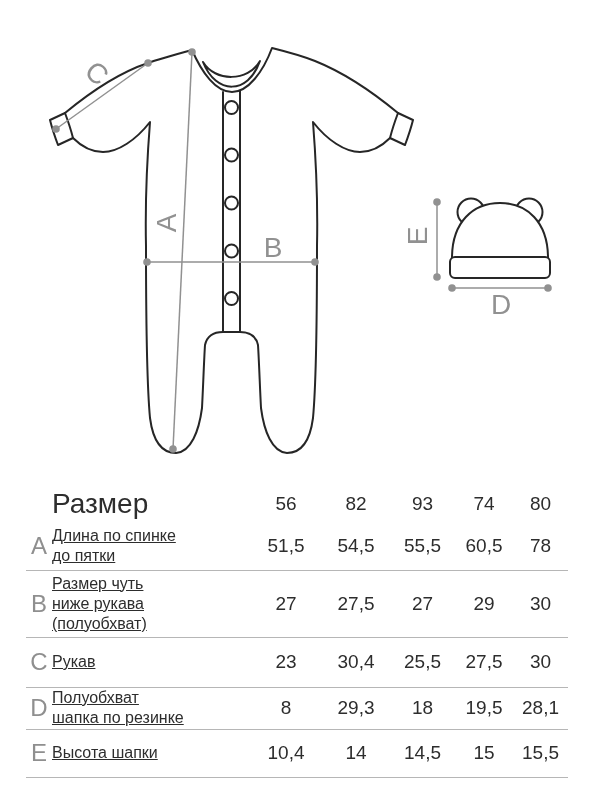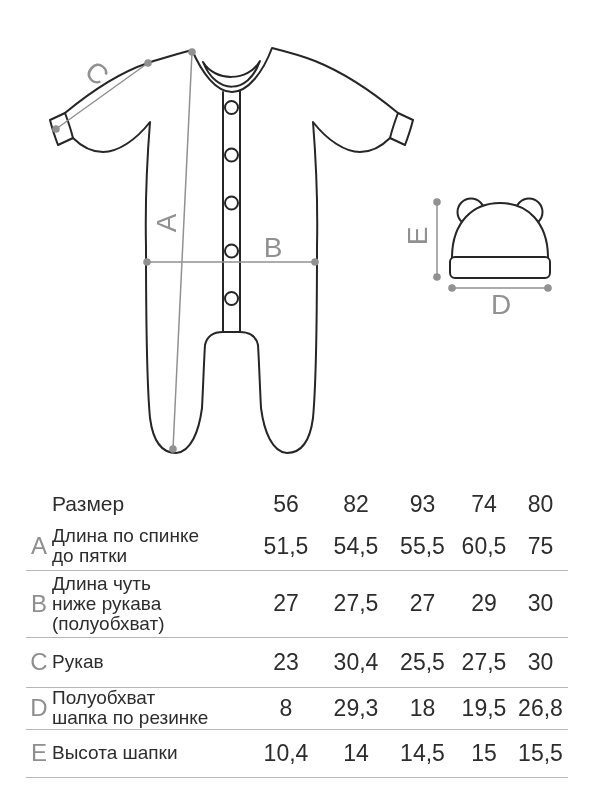--- a/index.html
+++ b/index.html
@@ -18,24 +18,24 @@
   }
   table.size-table td { padding:0; vertical-align:middle; }
   tr.r-hdr  { height:38px; }
   tr.r-a    { height:47px; }
   tr.r-b    { height:67px; }
   tr.r-c    { height:50px; }
   tr.r-d    { height:42px; }
   tr.r-e    { height:48px; }
   tr.data-row td { border-bottom:1px solid #b6b6b6; }
   td.ltr { color:#8f8f8f; font-size:24px; text-align:center; }
-  td.lbl { font-size:19px; line-height:20px; padding-left:9px; }
+  td.lbl { font-size:16px; line-height:20px; padding-left:9px;text-decoration:underline; }
   td.lbl .ln { white-space:nowrap; }
-  td.val { font-size:23px; text-align:center; white-space:nowrap; }
-  td.hdr-lbl { font-size:21px; padding-left:9px;margin-left:39px; }
+  td.val { font-size:19px; text-align:center; white-space:nowrap; }
+  td.hdr-lbl { font-size:28px; padding-left:9px;margin-left:39px; }
 </style>
 </head>
 <body>
 
 <div class="page">
 
   <svg class="drawing" width="600" height="480" viewBox="0 0 600 480">
 
     <g fill="#ffffff" stroke="#262626" stroke-width="2" stroke-linejoin="round" stroke-linecap="round">
 
@@ -157,27 +157,27 @@
     <tr class="r-a data-row">
       <td class="ltr">A</td>
       <td class="lbl">
         <div class="ln">Длина по спинке</div>
         <div class="ln">до пятки</div>
       </td>
       <td class="val">51,5</td>
       <td class="val">54,5</td>
       <td class="val">55,5</td>
       <td class="val">60,5</td>
-      <td class="val">75</td>
+      <td class="val">78</td>
     </tr>
 
     <tr class="r-b data-row">
       <td class="ltr">B</td>
       <td class="lbl">
-        <div class="ln">Длина чуть</div>
+        <div class="ln">Размер чуть</div>
         <div class="ln">ниже рукава</div>
         <div class="ln">(полуобхват)</div>
       </td>
       <td class="val">27</td>
       <td class="val">27,5</td>
       <td class="val">27</td>
       <td class="val">29</td>
       <td class="val">30</td>
     </tr>
 
@@ -196,21 +196,21 @@
     <tr class="r-d data-row">
       <td class="ltr">D</td>
       <td class="lbl">
         <div class="ln">Полуобхват</div>
         <div class="ln">шапка по резинке</div>
       </td>
       <td class="val">8</td>
       <td class="val">29,3</td>
       <td class="val">18</td>
       <td class="val">19,5</td>
-      <td class="val">26,8</td>
+      <td class="val">28,1</td>
     </tr>
 
     <tr class="r-e data-row">
       <td class="ltr">E</td>
       <td class="lbl">
         <div class="ln">Высота шапки</div>
       </td>
       <td class="val">10,4</td>
       <td class="val">14</td>
       <td class="val">14,5</td>

